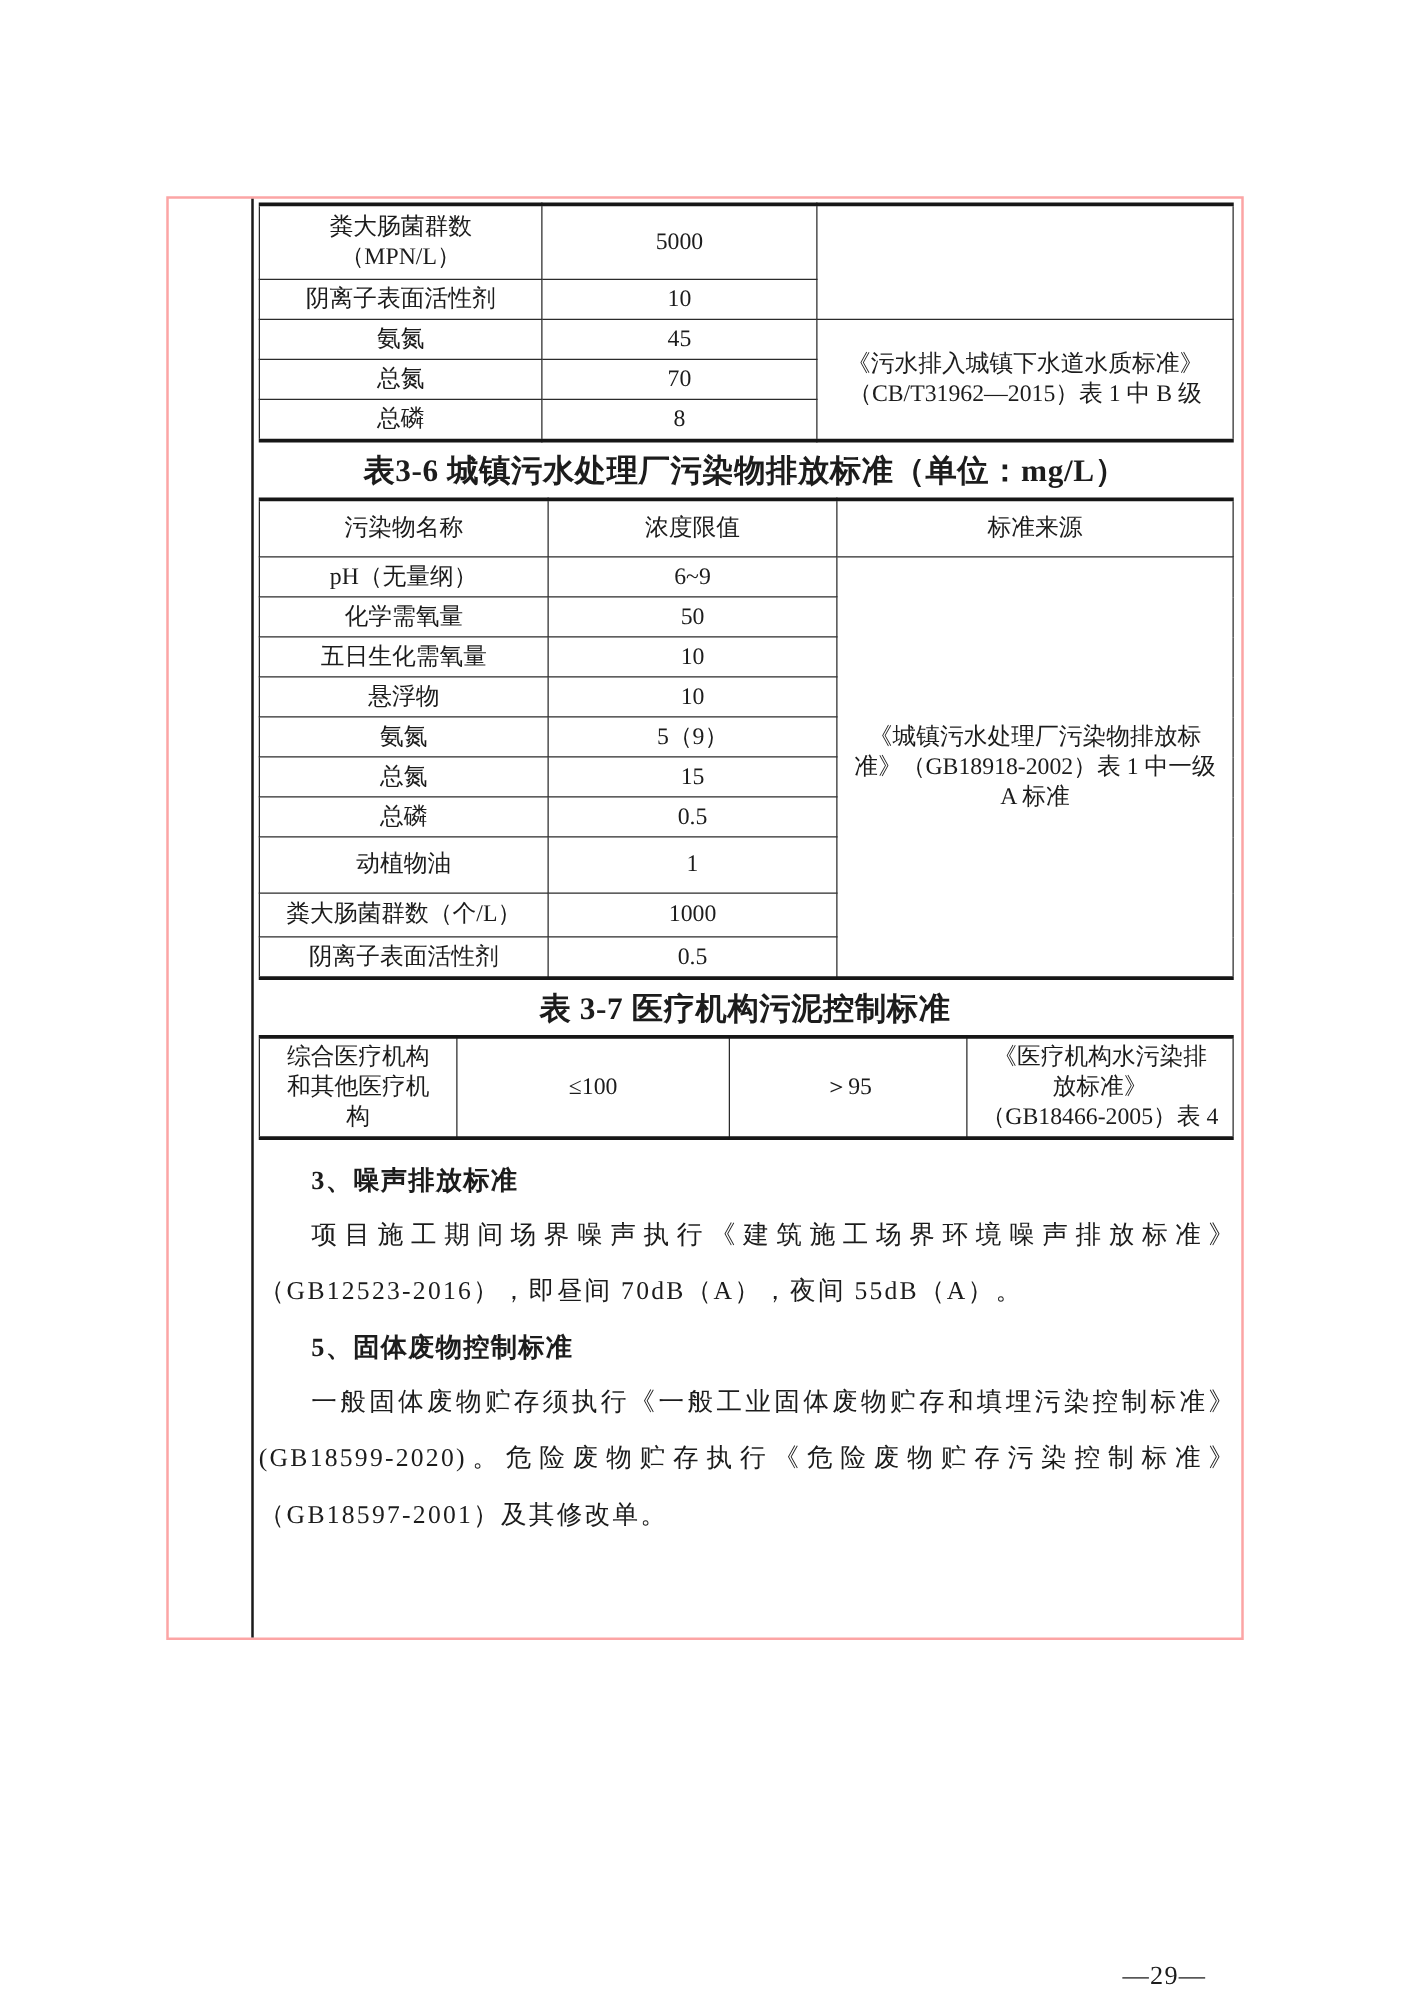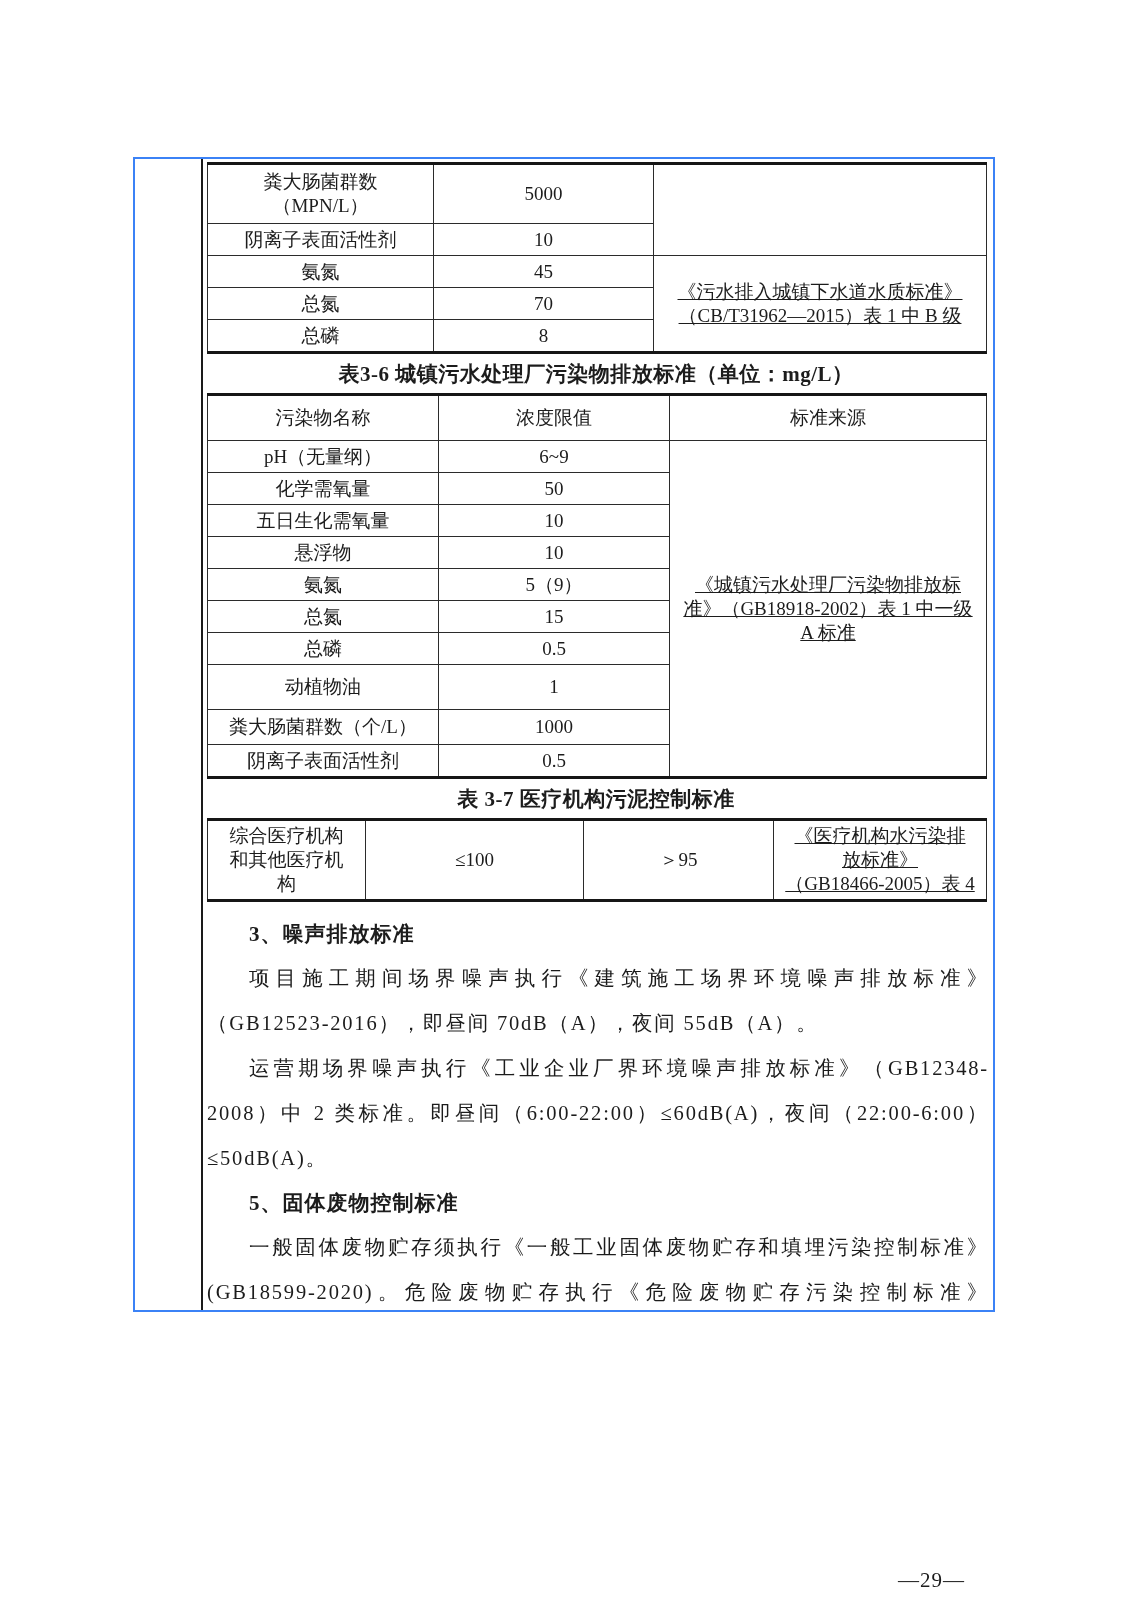--- a/index.html
+++ b/index.html
@@ -2,45 +2,45 @@
 <html><head>
 <meta charset="utf-8">
 <style>
   html,body{margin:0;padding:0;}
   body{
     width:1131px;height:1600px;background:#ffffff;position:relative;
     font-family:"Liberation Serif","DejaVu Serif",serif;color:#1c1c1c;
   }
   .frame{
     position:absolute;left:133px;top:157px;width:858px;height:1151px;
-    border:2px solid #3b82f6;display:flex;background:#fff;
+    border:2px solid #fca5a5;display:flex;background:#fff;
   }
   .left-col{width:66px;border-right:2px solid #1a1a1a;flex:none;}
   .content{flex:1;padding:3px 3px 0 3px;overflow:hidden;}
 
   table.tbl{
     border-collapse:collapse;table-layout:fixed;width:780px;margin-left:1px;
     border-top:3px solid #161616;border-bottom:3px solid #161616;
     border-left:1.5px solid #2b2b2b;border-right:1.5px solid #2b2b2b;
   }
   table.tbl td,table.tbl th{
     border:1.5px solid #2b2b2b;text-align:center;vertical-align:middle;
     font-size:19px;font-weight:normal;padding:3px 4px;line-height:24px;
   }
   table.tbl th{height:38px;}
   .pre{white-space:pre-line;}
   .first-row td{height:52px;}
   .row-std td{height:25px;}
   .row-tall td{height:38px;}
   .row-med td{height:28px;}
   .tbl-title{
-    width:780px;text-align:center;font-weight:bold;font-size:21px;
+    width:780px;text-align:center;font-weight:bold;font-size:25px;
     padding:6px 0 5px 0;letter-spacing:.5px;
   }
-  td.src{font-size:19px;line-height:27px;text-decoration:underline;}
+  td.src{font-size:19px;line-height:27px;}
 
   .sections{margin:10px 15px 0 1px;width:782px;}
   .heading{
     font-weight:bold;font-size:21px;line-height:44px;padding-left:42px;
     letter-spacing:1px;
   }
   .para{
     margin:0;font-size:20.5px;line-height:45px;text-align:justify;
     text-indent:42px;letter-spacing:1.8px;
   }
@@ -166,21 +166,20 @@
           <td class="src pre">《医疗机构水污染排
 放标准》
 （GB18466-2005）表 4</td>
         </tr>
       </tbody>
     </table>
 
     <div class="sections">
       <div class="heading">3、噪声排放标准</div>
       <p class="para">项目施工期间场界噪声执行《建筑施工场界环境噪声排放标准》（GB12523-2016），即昼间 70dB（A），夜间 55dB（A）。</p>
-      <p class="para">运营期场界噪声执行《工业企业厂界环境噪声排放标准》（GB12348-2008）中 2 类标准。即昼间（6:00-22:00）≤60dB(A)，夜间（22:00-6:00）≤50dB(A)。</p>
       <div class="heading">5、固体废物控制标准</div>
       <p class="para">一般固体废物贮存须执行《一般工业固体废物贮存和填埋污染控制标准》(GB18599-2020)。危险废物贮存执行《危险废物贮存污染控制标准》（GB18597-2001）及其修改单。</p>
     </div>
 
   </div>
 </div>
 
 <div class="pagenum">—29—</div>
 
 </body></html>

